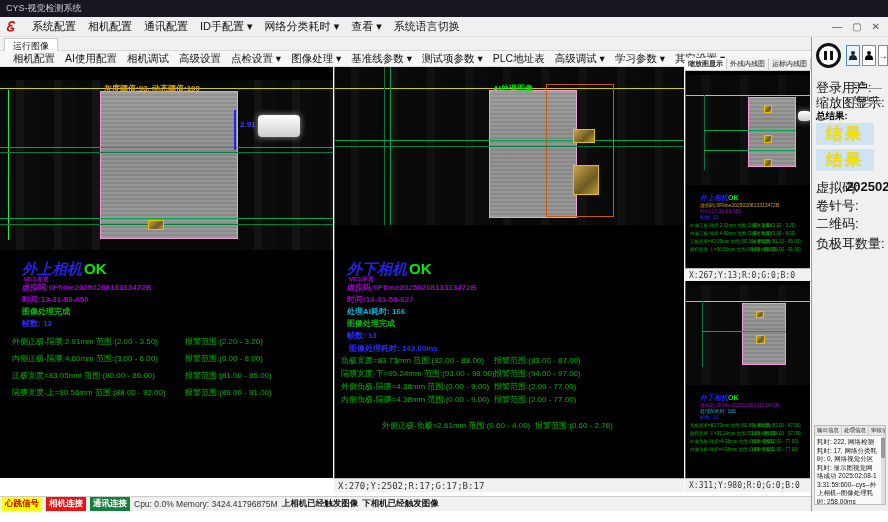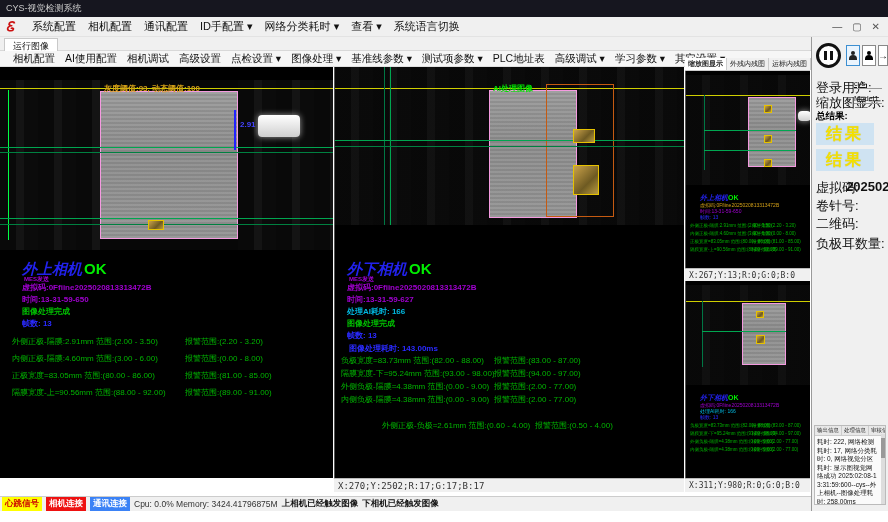--- a/index.html
+++ b/index.html
@@ -236,21 +236,21 @@
     <div class="mrow wide" style="left:6px;top:314px;">
       <span class="m">外侧负极-隔膜=4.38mm 范围:(0.00 - 9.00)</span>
       <span>报警范围:(2.00 - 77.00)</span>
     </div>
     <div class="mrow wide" style="left:6px;top:327px;">
       <span class="m">内侧负极-隔膜=4.38mm 范围:(0.00 - 9.00)</span>
       <span>报警范围:(2.00 - 77.00)</span>
     </div>
     <div class="mrow wide" style="left:6px;top:353px;margin-left:41px;">
       <span class="m">外侧正极-负极=2.61mm 范围:(0.60 - 4.00)</span>
-      <span>报警范围:(0.50 - 4.00)</span>
+      <span>报警范围:(0.60 - 2.76)</span>
     </div>
   </div>
   <div class="coordbar" style="left:334px;top:478px;width:350px;">X:270;Y:2502;R:17;G:17;B:17</div>
 
   <div class="rc-tabs">
     <span class="rc-tab sel">缩放图显示</span>
     <span class="rc-tab">外残内残图</span>
     <span class="rc-tab">运标内残图</span>
   </div>
 
@@ -370,19 +370,19 @@
       <div class="info-log">耗时: 222, 网络检测耗时: 17, 网络分类耗时: 0, 网络视觉分区耗时: 显示图视觉网络成功 2025:02:08-13:31:59:600--cys--外上相机--图像处理耗时: 258.00ms</div>
       <div class="info-scroll">
           <i></i>
         </div>
     </div>
   </div>
 
   <div class="statusbar">
     <span class="badge" style="background:#ffff00;color:#cc0000;">心跳信号</span>
     <span class="badge" style="background:#ee1111;color:#fff;">相机连接</span>
-    <span class="badge" style="background:#3b82f6;color:#fff;">通讯连接</span>
+    <span class="badge" style="background:#15803d;color:#fff;">通讯连接</span>
     <span class="sb-text">Cpu: 0.0% Memory: 3424.41796875M</span>
     <span class="sb-strong">上相机已经触发图像</span>
     <span class="sb-strong">下相机已经触发图像</span>
   </div>
 
 </div>
 
 </body></html>

